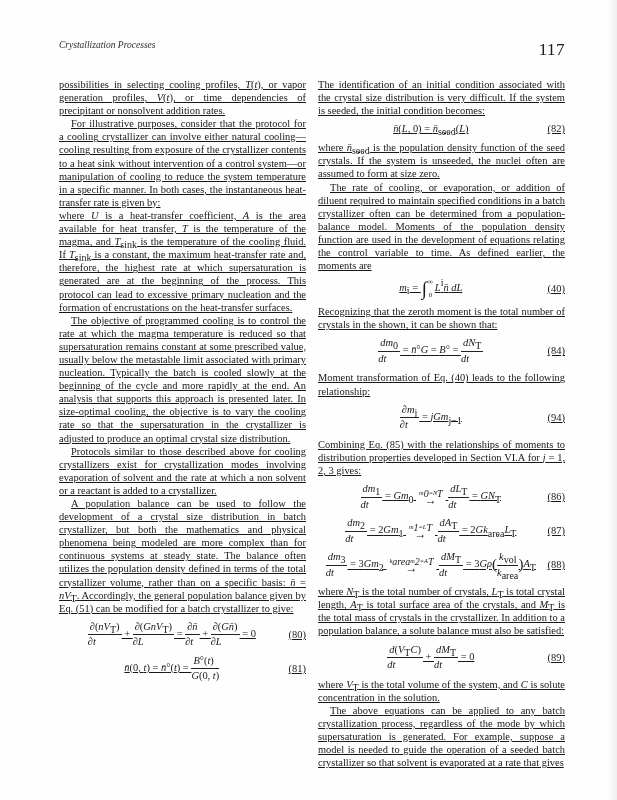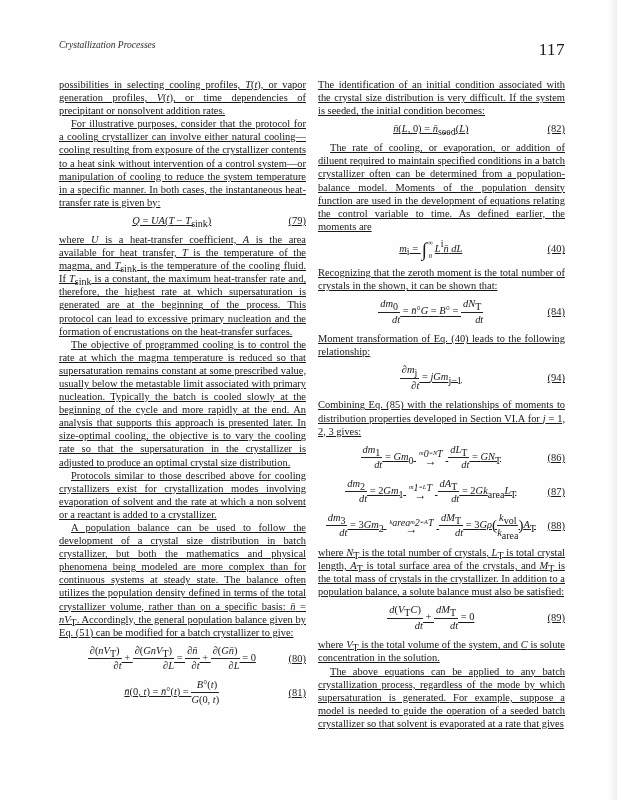--- a/index.html
+++ b/index.html
@@ -13,21 +13,21 @@
   .columns{position:absolute;top:78px;left:59px;width:506px;display:flex;gap:12px;}
   .col{width:247px;font-size:10.45px;line-height:13.1px;text-align:justify;text-decoration:underline;}
   .para{margin:0;}
   .para.indent{text-indent:12px;}
   .equation{display:flex;align-items:center;margin:6px 0;line-height:1.15;}
   .eq-body{flex:1;text-align:center;white-space:nowrap;}
   .eq-num{padding-left:4px;}
   i{font-style:italic;}
   sub,sup{font-size:10px;line-height:0;}
   .ul{text-decoration:underline;}
-  .frac{display:inline-block;vertical-align:middle;text-align:right;line-height:1.2;}
+  .frac{display:inline-block;vertical-align:middle;text-align:left;line-height:1.2;}
   .frac .top{display:block;padding:0 2px 1px;border-bottom:1px solid #222;}
   .frac .bot{display:block;padding-top:1px;}
   .intwrap{display:inline-flex;align-items:center;vertical-align:middle;margin:0 2px 0 1px;}
   .intsym{font-size:19px;line-height:0.9;}
   .intlims{display:inline-flex;flex-direction:column;justify-content:space-between;
            height:21px;font-size:6.8px;margin-left:1px;}
   .oarr{display:inline-flex;flex-direction:column;align-items:center;
         vertical-align:middle;margin:0 3px;}
   .oarr .lbl{font-size:6.3px;line-height:1;font-style:italic;white-space:nowrap;}
   .oarr .arr{font-size:12px;line-height:0.7;}
@@ -40,43 +40,40 @@
 
 <div class="page">
   <div class="running-header">
     <span class="running-title">Crystallization Processes</span>
     <span class="page-number">117</span>
   </div>
   <div class="columns">
     <div class="col">
         <p class="para">possibilities in selecting cooling profiles, <i>T</i>(<i>t</i>), or vapor generation profiles, <i>V</i>(<i>t</i>), or time dependencies of precipitant or nonsolvent addition rates.</p>
         <p class="para indent">For illustrative purposes, consider that the protocol for a cooling crystallizer can involve either natural cooling—cooling resulting from exposure of the crystallizer contents to a heat sink without intervention of a control system—or manipulation of cooling to reduce the system temperature in a specific manner. In both cases, the instantaneous heat-transfer rate is given by:</p>
-        <div class="equation">
-          <span class="eq-body"><i><span class="ul">Q</span></i> = <i>UA</i>(<i>T</i> − <i>T</i><sub>sink</sub>)</span>
-          <span class="eq-num">(79)</span>
-        </div>
         <p class="para">where <i>U</i> is a heat-transfer coefficient, <i>A</i> is the area available for heat transfer, <i>T</i> is the temperature of the magma, and <i>T</i><sub>sink</sub> is the temperature of the cooling fluid. If <i>T</i><sub>sink</sub> is a constant, the maximum heat-transfer rate and, therefore, the highest rate at which supersaturation is generated are at the beginning of the process. This protocol can lead to excessive primary nucleation and the formation of encrustations on the heat-transfer surfaces.</p>
         <p class="para indent">The objective of programmed cooling is to control the rate at which the magma temperature is reduced so that supersaturation remains constant at some prescribed value, usually below the metastable limit associated with primary nucleation. Typically the batch is cooled slowly at the beginning of the cycle and more rapidly at the end. An analysis that supports this approach is presented later. In size-optimal cooling, the objective is to vary the cooling rate so that the supersaturation in the crystallizer is adjusted to produce an optimal crystal size distribution.</p>
         <p class="para indent">Protocols similar to those described above for cooling crystallizers exist for crystallization modes involving evaporation of solvent and the rate at which a non solvent or a reactant is added to a crystallizer.</p>
         <p class="para indent">A population balance can be used to follow the development of a crystal size distribution in batch crystallizer, but both the mathematics and physical phenomena being modeled are more complex than for continuous systems at steady state. The balance often utilizes the population density defined in terms of the total crystallizer volume, rather than on a specific basis: <i>n̄</i> = <i>nV</i><sub>T</sub>. Accordingly, the general population balance given by Eq. (51) can be modified for a batch crystallizer to give:</p>
         <div class="equation">
           <span class="eq-body"><span class="frac"><span class="top">∂(<i>nV</i><sub>T</sub>)</span><span class="bot">∂<i>t</i></span></span> + <span class="frac"><span class="top">∂(<i>GnV</i><sub>T</sub>)</span><span class="bot">∂<i>L</i></span></span> = <span class="frac"><span class="top">∂<i>n̄</i></span><span class="bot">∂<i>t</i></span></span> + <span class="frac"><span class="top">∂(<i>Gn̄</i>)</span><span class="bot">∂<i>L</i></span></span> = 0</span>
           <span class="eq-num">(80)</span>
         </div>
         <div class="equation">
           <span class="eq-body"><i>n̄</i>(0, <i>t</i>) = <i>n̄</i>°(<i>t</i>) = <span class="frac"><span class="top"><i>B</i>°(<i>t</i>)</span><span class="bot"><i>G</i>(0, <i>t</i>)</span></span></span>
           <span class="eq-num">(81)</span>
         </div>
       </div>
     <div class="col">
         <p class="para">The identification of an initial condition associated with the crystal size distribution is very difficult. If the system is seeded, the initial condition becomes:</p>
         <div class="equation">
           <span class="eq-body"><i>n̄</i>(<i>L</i>, 0) = <i>n̄</i><sub>seed</sub>(<i>L</i>)</span>
           <span class="eq-num">(82)</span>
         </div>
+        <p class="para">where <i>n̄</i><sub>seed</sub> is the population density function of the seed crystals. If the system is unseeded, the nuclei often are assumed to form at size zero.</p>
         <p class="para indent">The rate of cooling, or evaporation, or addition of diluent required to maintain specified conditions in a batch crystallizer often can be determined from a population-balance model. Moments of the population density function are used in the development of equations relating the control variable to time. As defined earlier, the moments are</p>
         <div class="equation">
           <span class="eq-body"><i>m</i><sub>i</sub> = <span class="intwrap">
               <span class="intsym">∫</span>
               <span class="intlims">
                 <span>∞</span>
                 <span>0</span>
               </span>
             </span><i>L</i><sup>i</sup><i>n̄</i> <i>dL</i></span>
           <span class="eq-num">(40)</span>

